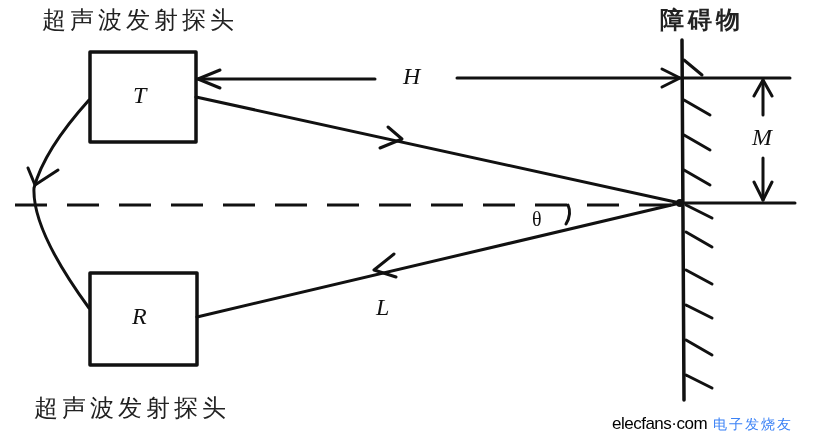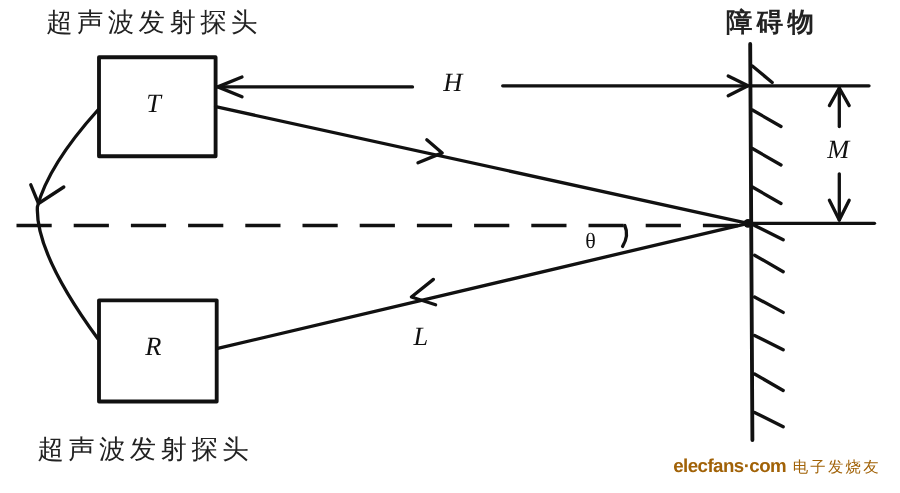--- a/index.html
+++ b/index.html
@@ -1,21 +1,21 @@
 <!DOCTYPE html>
 <html><head>
 <meta charset="utf-8">
 <style>
   html, body { margin: 0; padding: 0; background: #ffffff; }
   body { width: 818px; height: 448px; position: relative; overflow: hidden; font-family: "DejaVu Serif", serif; }
   .label-cn { position: absolute; font-family: "DejaVu Serif", serif; font-size: 24px; color: #222; letter-spacing: 4px; white-space: nowrap; }
   .label-it { position: absolute; font-family: "Liberation Serif", serif; font-style: italic; font-size: 24px; color: #111; }
   .watermark { position: absolute; left: 612px; top: 414px; white-space: nowrap; }
-  .wm-brand { font-family: "Liberation Sans", sans-serif; font-size: 17px; color: #a16207; font-weight: bold; letter-spacing: -0.5px; }
-  .wm-cn { font-family: "DejaVu Serif", serif; font-size: 14px; color: #a16207; margin-left: 6px; letter-spacing: 2px; }
+  .wm-brand { font-family: "Liberation Sans", sans-serif; font-size: 17px; color: #000000; font-weight: normal; letter-spacing: -0.5px; }
+  .wm-cn { font-family: "DejaVu Serif", serif; font-size: 14px; color: #3b82f6; margin-left: 6px; letter-spacing: 2px; }
   svg { position: absolute; left: 0; top: 0; }
 </style>
 </head>
 <body>
 
 <svg width="818" height="448" viewBox="0 0 818 448">
   <g stroke="#111" fill="none" stroke-linecap="round" stroke-linejoin="round">
 
     <rect x="90" y="52" width="106" height="90" stroke-width="3.5"></rect>
 

